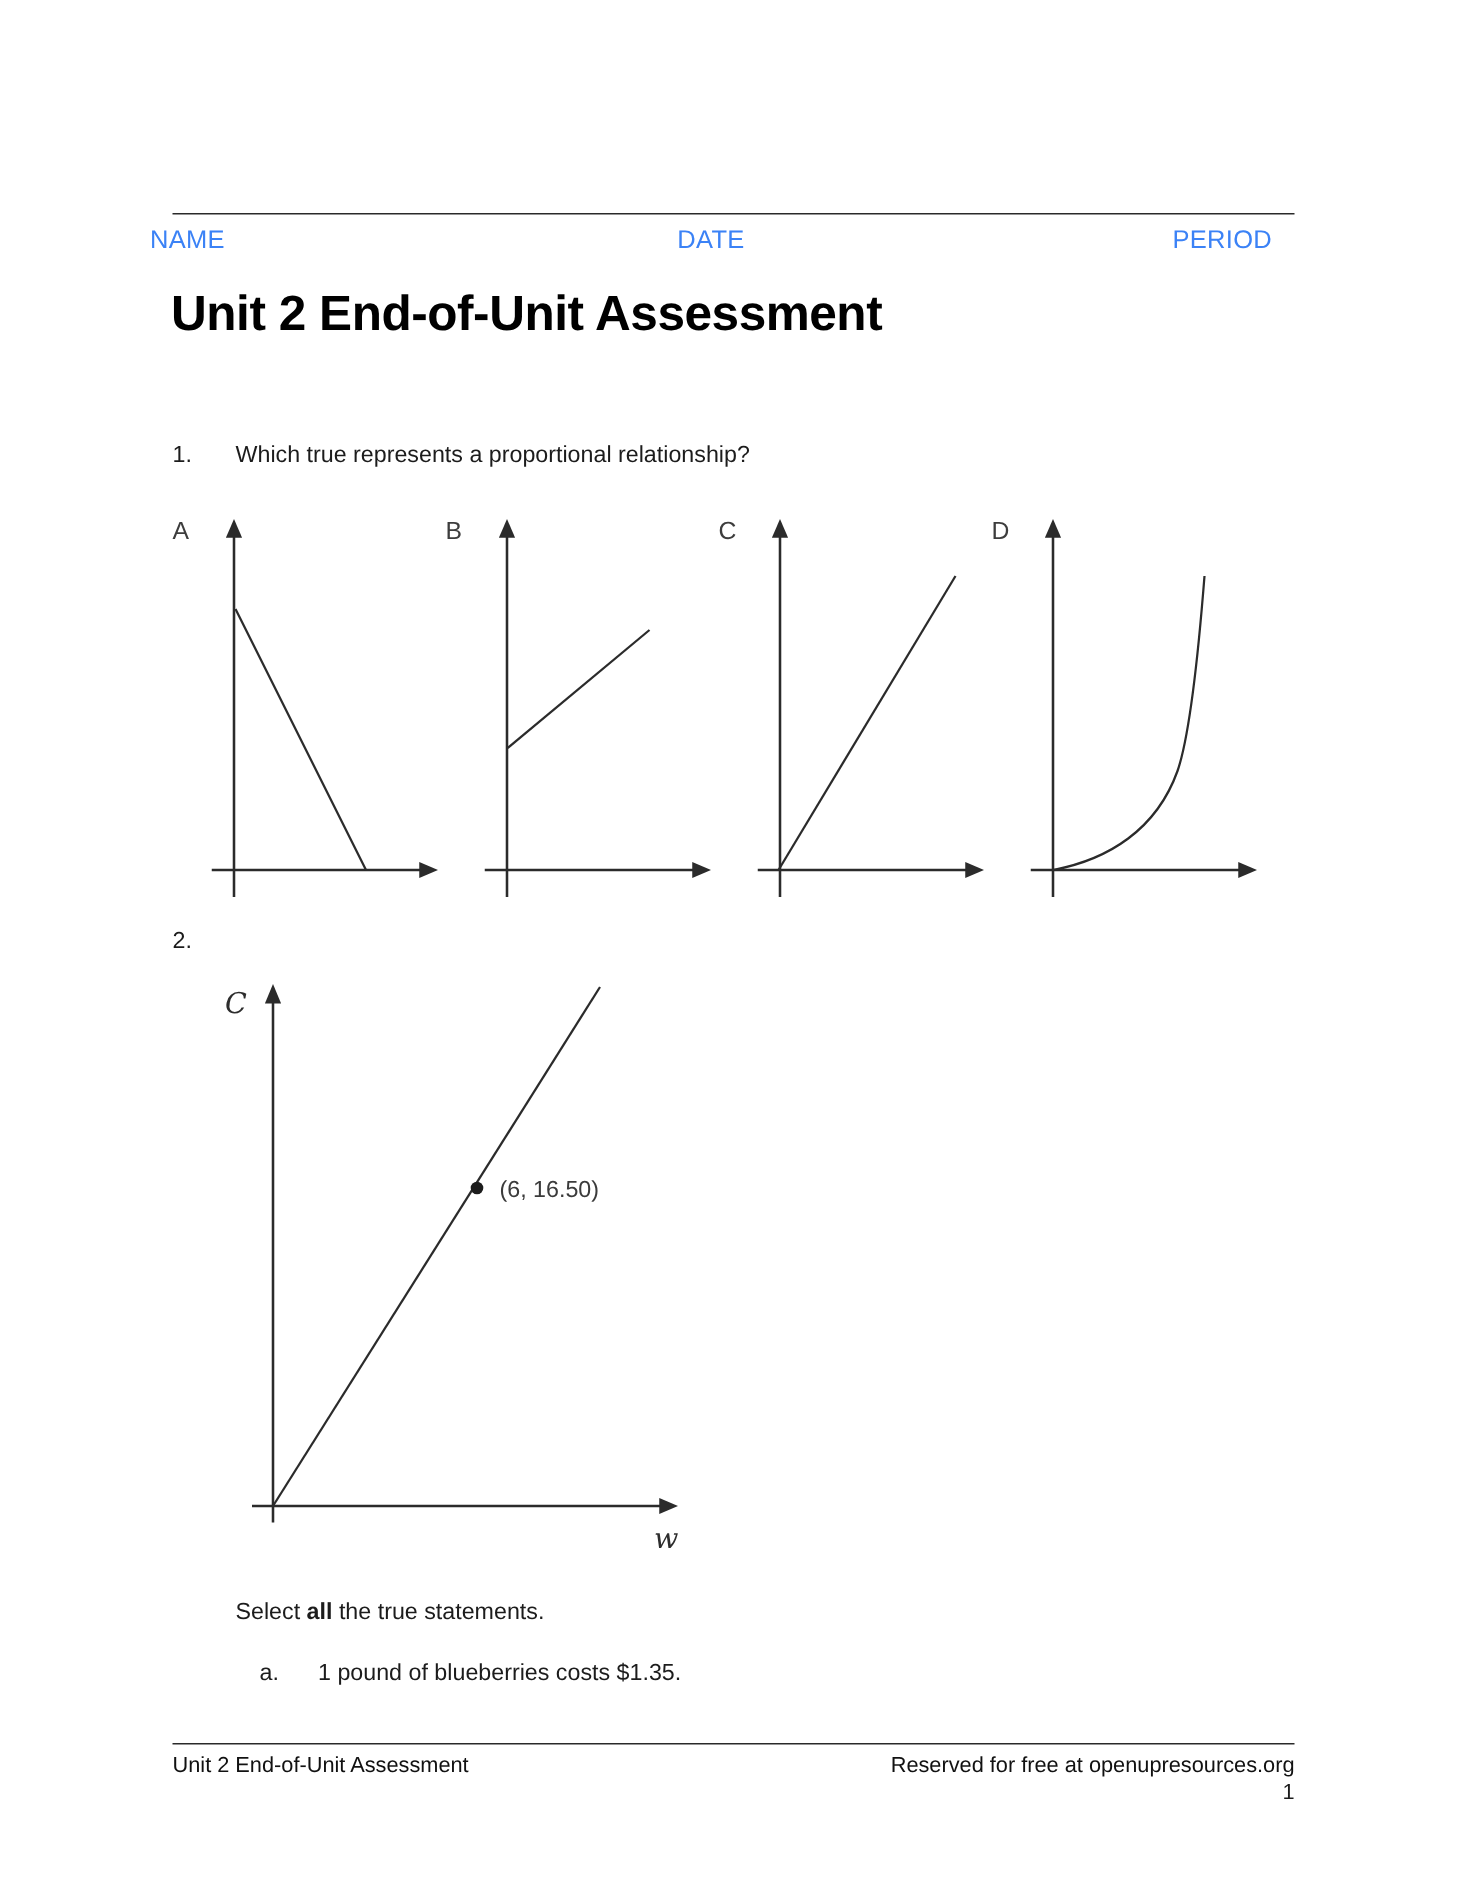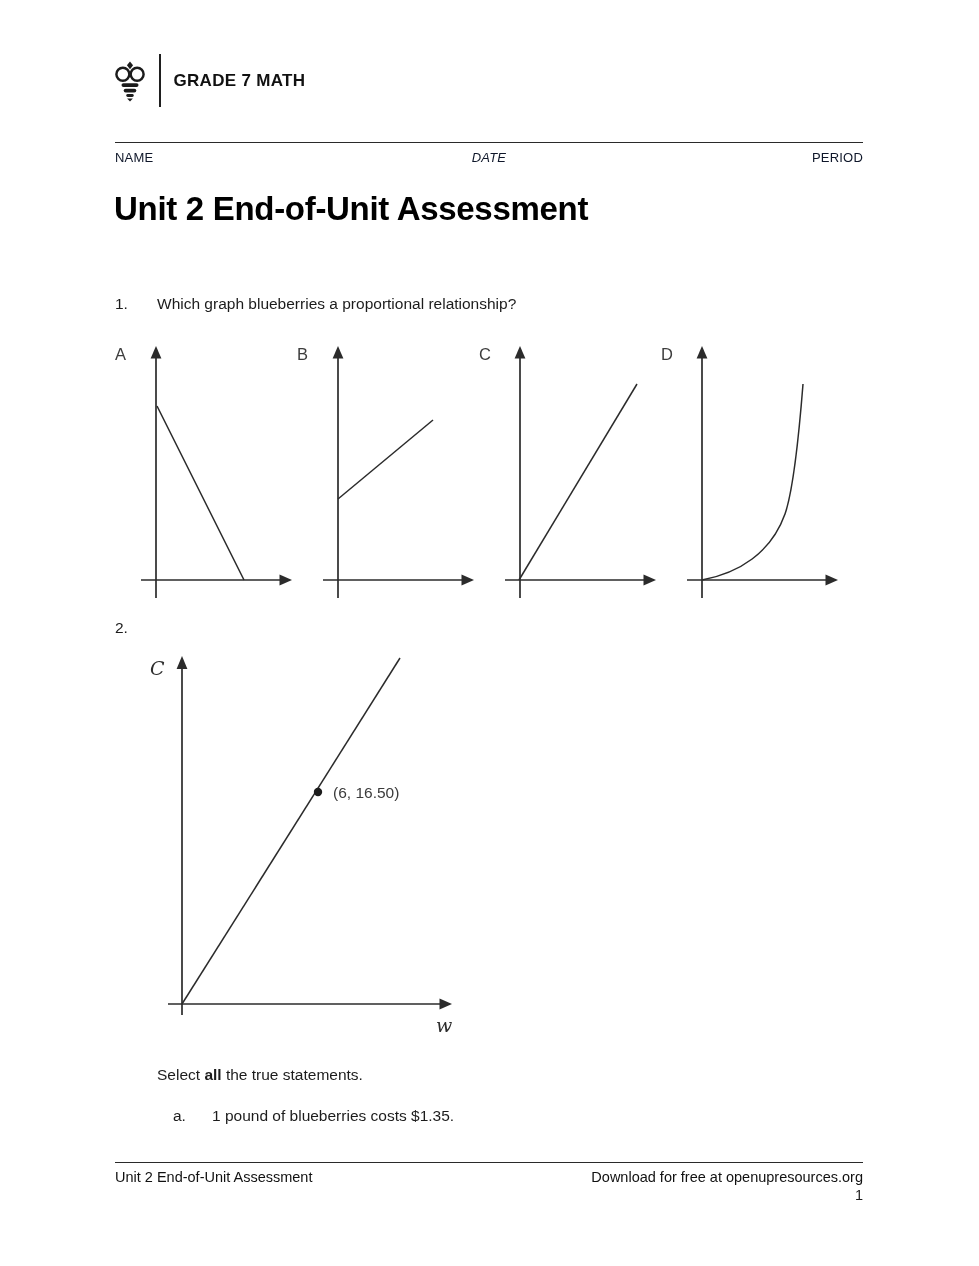--- a/index.html
+++ b/index.html
@@ -11,22 +11,22 @@
 
   
   .brand { left:113px; top:54px; display:flex; align-items:center; }
   .brand svg { display:block; }
   .brand-divider { width:1.5px; height:53px; background:#1f1f1f; margin:0 0 0 12px; }
   .brand-text { margin-left:13px; font-size:17px; font-weight:600; letter-spacing:.3px; color:#111; }
 
   .rule { left:115px; width:748px; height:1.4px; background:#2a2a2a; }
 
   
-  .fields { left:115px; top:150px; width:748px; font-size:13px; color:#0f172a; letter-spacing:.2px; }
-  .fields .date { position:absolute; left:0; right:0; text-align:center; top:0;font-style:italic; }
+  .fields { left:100px; top:150px; width:748px; font-size:17px; color:#3b82f6; letter-spacing:.2px; }
+  .fields .date { position:absolute; left:0; right:0; text-align:center; top:0; }
   .fields .period { position:absolute; right:0; top:0; }
 
   .title { left:114px; top:190px; font-size:33px; font-weight:700; color:#000; letter-spacing:-0.3px; }
 
   .copyright { left:115px; top:256px; font-size:15.5px; }
 
   .qnum { position:absolute; left:0; top:0; }
   .qrow { left:115px; width:748px; font-size:15.5px; }
   .qtext { position:absolute; left:42px; top:0; white-space:nowrap; }
 
@@ -54,48 +54,35 @@
   .footer-row { left:115px; top:1169px; width:748px; font-size:14.5px; color:#111; }
   .footer-right { position:absolute; right:0; top:0; }
   .page-num { left:115px; top:1187px; width:748px; text-align:right; font-size:14.5px; }
   b { font-weight:700; }
 </style>
 </head>
 <body>
 
 <div class="page">
 
-  <div class="abs brand">
-    <svg width="34" height="42" viewBox="0 0 40 48">
-      <path d="M20 1 L23.6 5.6 L20 10.2 L16.4 5.6 Z" fill="#1c1c1c"></path>
-      <circle cx="11.6" cy="16" r="7.6" fill="none" stroke="#1c1c1c" stroke-width="2.9"></circle>
-      <circle cx="28.4" cy="16" r="7.6" fill="none" stroke="#1c1c1c" stroke-width="2.9"></circle>
-      <rect x="10" y="26.5" width="20" height="4.6" rx="2.3" fill="#1c1c1c"></rect>
-      <rect x="12.6" y="33" width="14.8" height="4.6" rx="2.3" fill="#1c1c1c"></rect>
-      <rect x="15.6" y="39.4" width="8.8" height="3.4" rx="1.7" fill="#1c1c1c"></rect>
-      <path d="M16.6 44.6 L23.4 44.6 L20 48 Z" fill="#1c1c1c"></path>
-    </svg>
-    <div class="brand-divider"></div>
-    <div class="brand-text">GRADE 7 MATH</div>
-  </div>
 
   <div class="abs rule" style="top:142px;"></div>
 
   <div class="abs fields">
     <span>NAME</span>
     <span class="date">DATE</span>
     <span class="period">PERIOD</span>
   </div>
 
   <div class="abs title">Unit 2 End-of-Unit Assessment</div>
 
 
   <div class="abs qrow" style="top:295px; height:20px;">
     <span class="qnum">1.</span>
-    <span class="qtext">Which graph blueberries a proportional relationship?</span>
+    <span class="qtext">Which true represents a proportional relationship?</span>
   </div>
 
   <div class="abs graphs">
 
     <div class="graph-cell">
       <span class="graph-label">A</span>
       <svg width="151" height="258" viewBox="0 0 151 258">
         <line class="axis" x1="15" y1="12" x2="15" y2="254"></line>
         <polygon class="arrow" points="15,2 9.6,14.5 20.4,14.5"></polygon>
         <line class="axis" x1="0" y1="236" x2="139.5" y2="236"></line>
@@ -158,17 +145,17 @@
   <div class="abs select-line"><span>Select </span><b>all</b><span> the true statements.</span></div>
 
   <div class="abs option-row">
     <span class="option-letter">a.</span>
     <span class="option-text">1 pound of blueberries costs $1.35.</span>
   </div>
 
   <div class="abs rule" style="top:1162px;"></div>
   <div class="abs footer-row">
     <span>Unit 2 End-of-Unit Assessment</span>
-    <span class="footer-right">Download for free at openupresources.org</span>
+    <span class="footer-right">Reserved for free at openupresources.org</span>
   </div>
   <div class="abs page-num">1</div>
 
 </div>
 
 </body></html>

